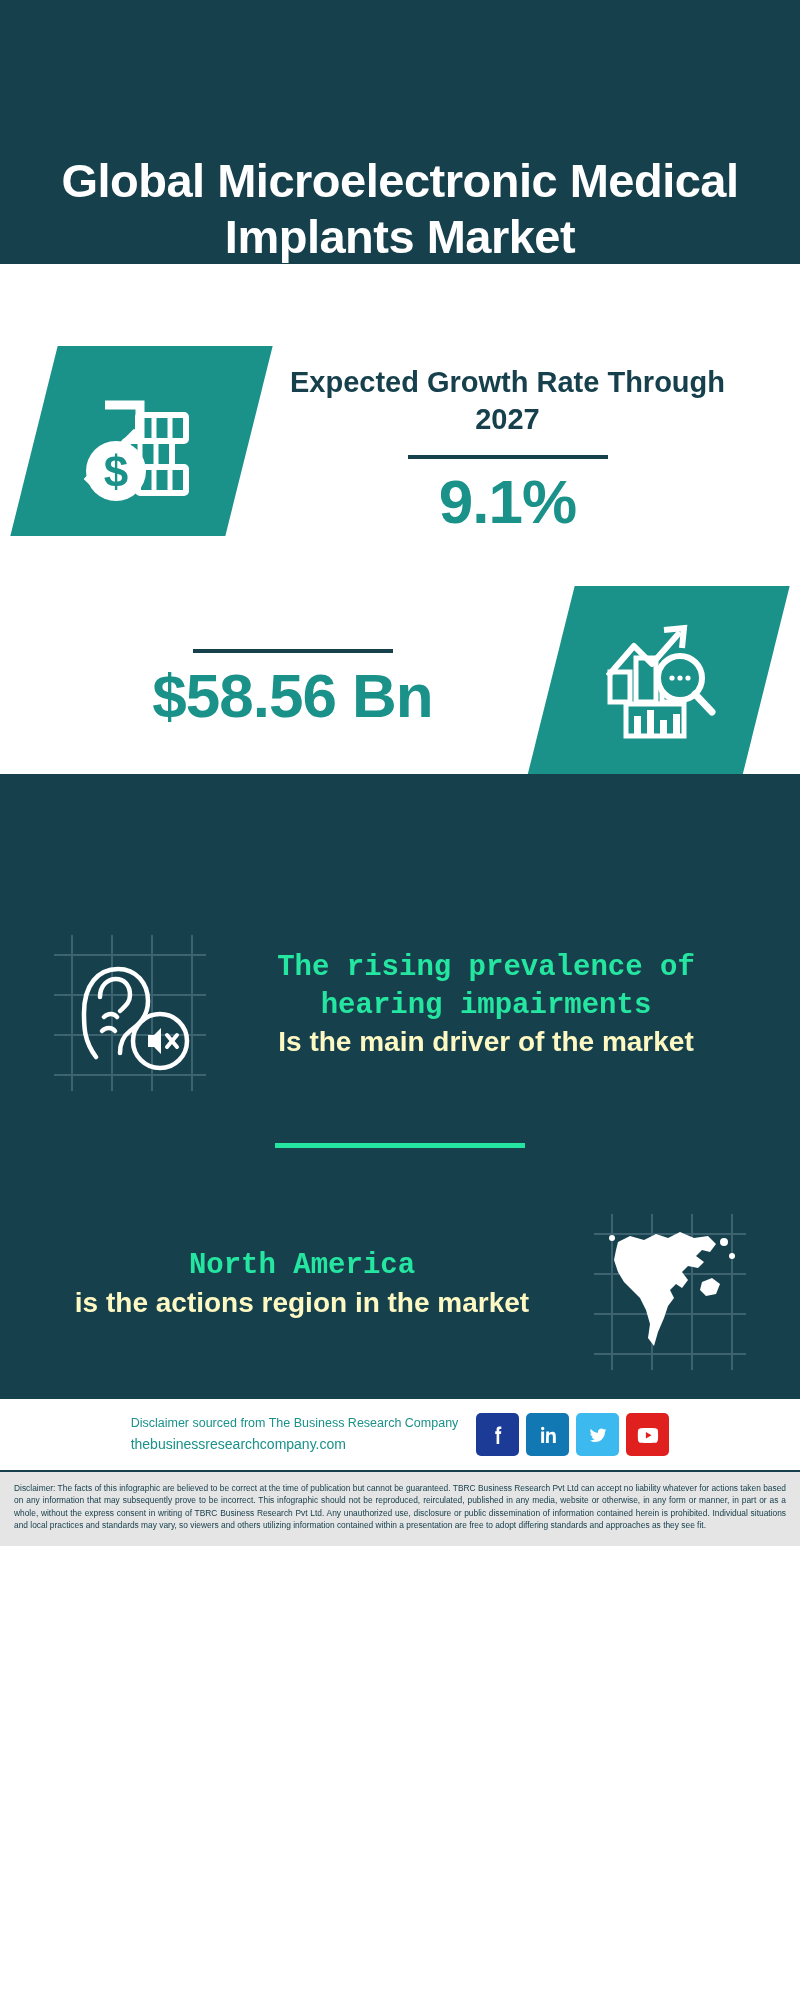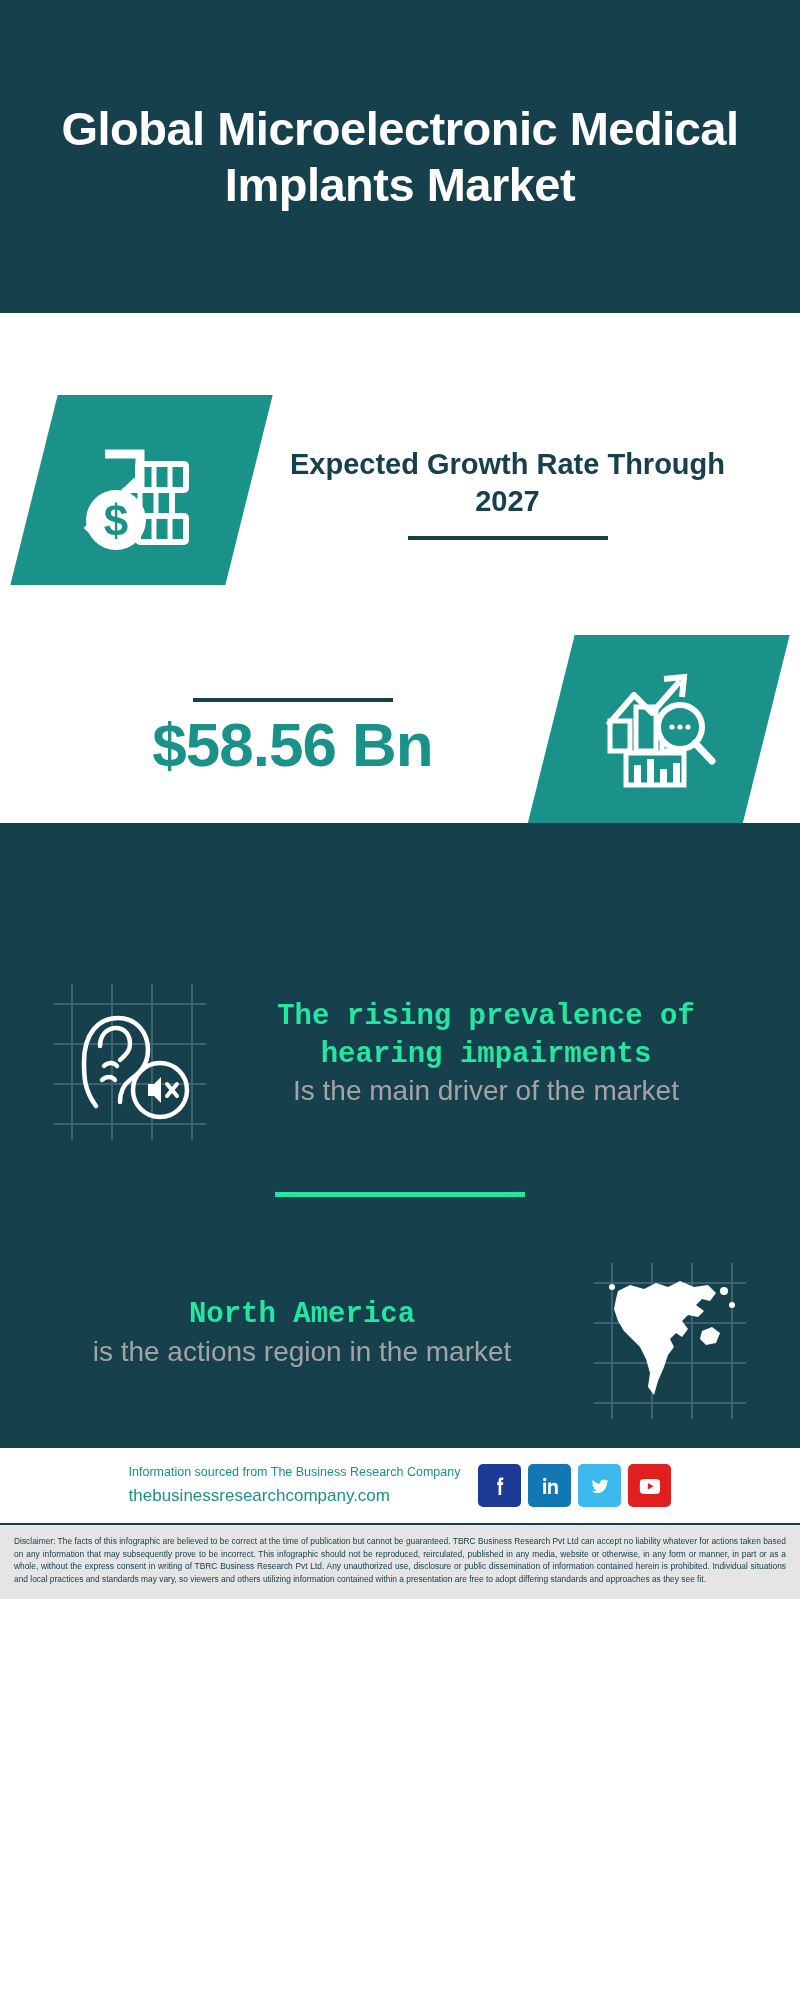--- a/index.html
+++ b/index.html
@@ -10,23 +10,23 @@
     width:800px;
     min-height:2000px;
     position:relative;
     overflow:hidden;
   }
   .page { width:800px; position:relative; }
 
   
   .header {
     background:#17404d;
-    height:313px;
-    display:flex;
-    align-items:center;
+    height:264px;
+    display:flex;
+    align-items:flex-end;
     justify-content:center;
     padding:0 40px;
   }
   .header h1 {
     color:#ffffff;
     font-size:47px;
     font-weight:bold;
     line-height:1.18;
     text-align:center;
     letter-spacing:-0.5px;
@@ -102,23 +102,23 @@
   }
   .fact-text { flex:1; text-align:center; padding:0 10px; }
   .fact-hi {
     color:#25e6a0;
     font-size:29px;
     font-weight:bold;
     line-height:1.3;
     font-family:Liberation Mono, monospace;
   }
   .fact-sub {
-    color:#a3a3a3;
+    color:#fef9c3;
     font-size:28px;
-    font-weight:normal;
+    font-weight:bold;
     line-height:1.3;
   }
   .divider-green {
     width:250px;
     height:5px;
     background:#25e6a0;
     margin:52px auto 40px auto;
   }
 
   
@@ -126,21 +126,21 @@
     background:#ffffff;
     display:flex;
     align-items:center;
     justify-content:center;
     padding:14px 22px;
     gap:18px;
     border-top:3px solid #17404d;
   }
   .footer-text { text-align:left; }
   .footer-line1 { color:#1a9189; font-size:12.5px; line-height:1.6; }
-  .footer-line2 { color:#1a9189; font-size:17px; line-height:1.6; }
+  .footer-line2 { color:#1a9189; font-size:14px; line-height:1.6; }
   .socials { display:flex; gap:7px; align-items:center; }
   .sico {
     width:43px; height:43px; border-radius:5px;
     display:flex; align-items:center; justify-content:center;
   }
   .sico svg { display:block; }
   .fb { background:#1b3b97; }
   .li { background:#1178b3; }
   .tw { background:#3cb9ef; }
   .yt { background:#e01f1f; }
@@ -185,20 +185,21 @@
             <line x1="98" y1="92" x2="98" y2="118" stroke="#fff" stroke-width="5"></line>
 
             <circle cx="44" cy="96" r="30" fill="#fff"></circle>
             <text x="44" y="112" font-family="Liberation Sans, sans-serif" font-size="44" font-weight="bold" fill="#1a9189" text-anchor="middle">$</text>
           </svg>
         </span>
       </div>
       <div class="stat-text">
         <div class="stat-title">Expected Growth Rate Through 2027</div>
         <div class="divider-dark"></div>
+        <div class="stat-value">9.1%</div>
       </div>
     </div>
 
     <div class="stat-row row2">
       <div class="stat-text">
         <div class="divider-dark"></div>
         <div class="stat-value">$58.56 Bn</div>
       </div>
       <div class="para">
         <span class="ico">
@@ -350,21 +351,21 @@
           <circle cx="148" cy="58" r="3" fill="#ffffff"></circle>
           <circle cx="28" cy="40" r="3" fill="#ffffff"></circle>
         </svg>
       </div>
     </div>
 
   </div>
 
   <div class="footer-bar">
     <div class="footer-text">
-      <div class="footer-line1">Information sourced from The Business Research Company</div>
+      <div class="footer-line1">Disclaimer sourced from The Business Research Company</div>
       <div class="footer-line2">thebusinessresearchcompany.com</div>
     </div>
     <div class="socials">
       <a class="sico fb">
         <svg width="24" height="24" viewBox="0 0 24 24">
             <path fill="#fff" d="M15.3 8.2h-2.1V6.9c0-.6.4-.8.7-.8h1.4V3.6h-2c-2.2 0-2.7 1.6-2.7 2.7v1.9H9.2v2.7h1.4V21h2.6v-10.1h1.8z"></path>
           </svg>
       </a>
       <a class="sico li">
         <svg width="24" height="24" viewBox="0 0 24 24">

